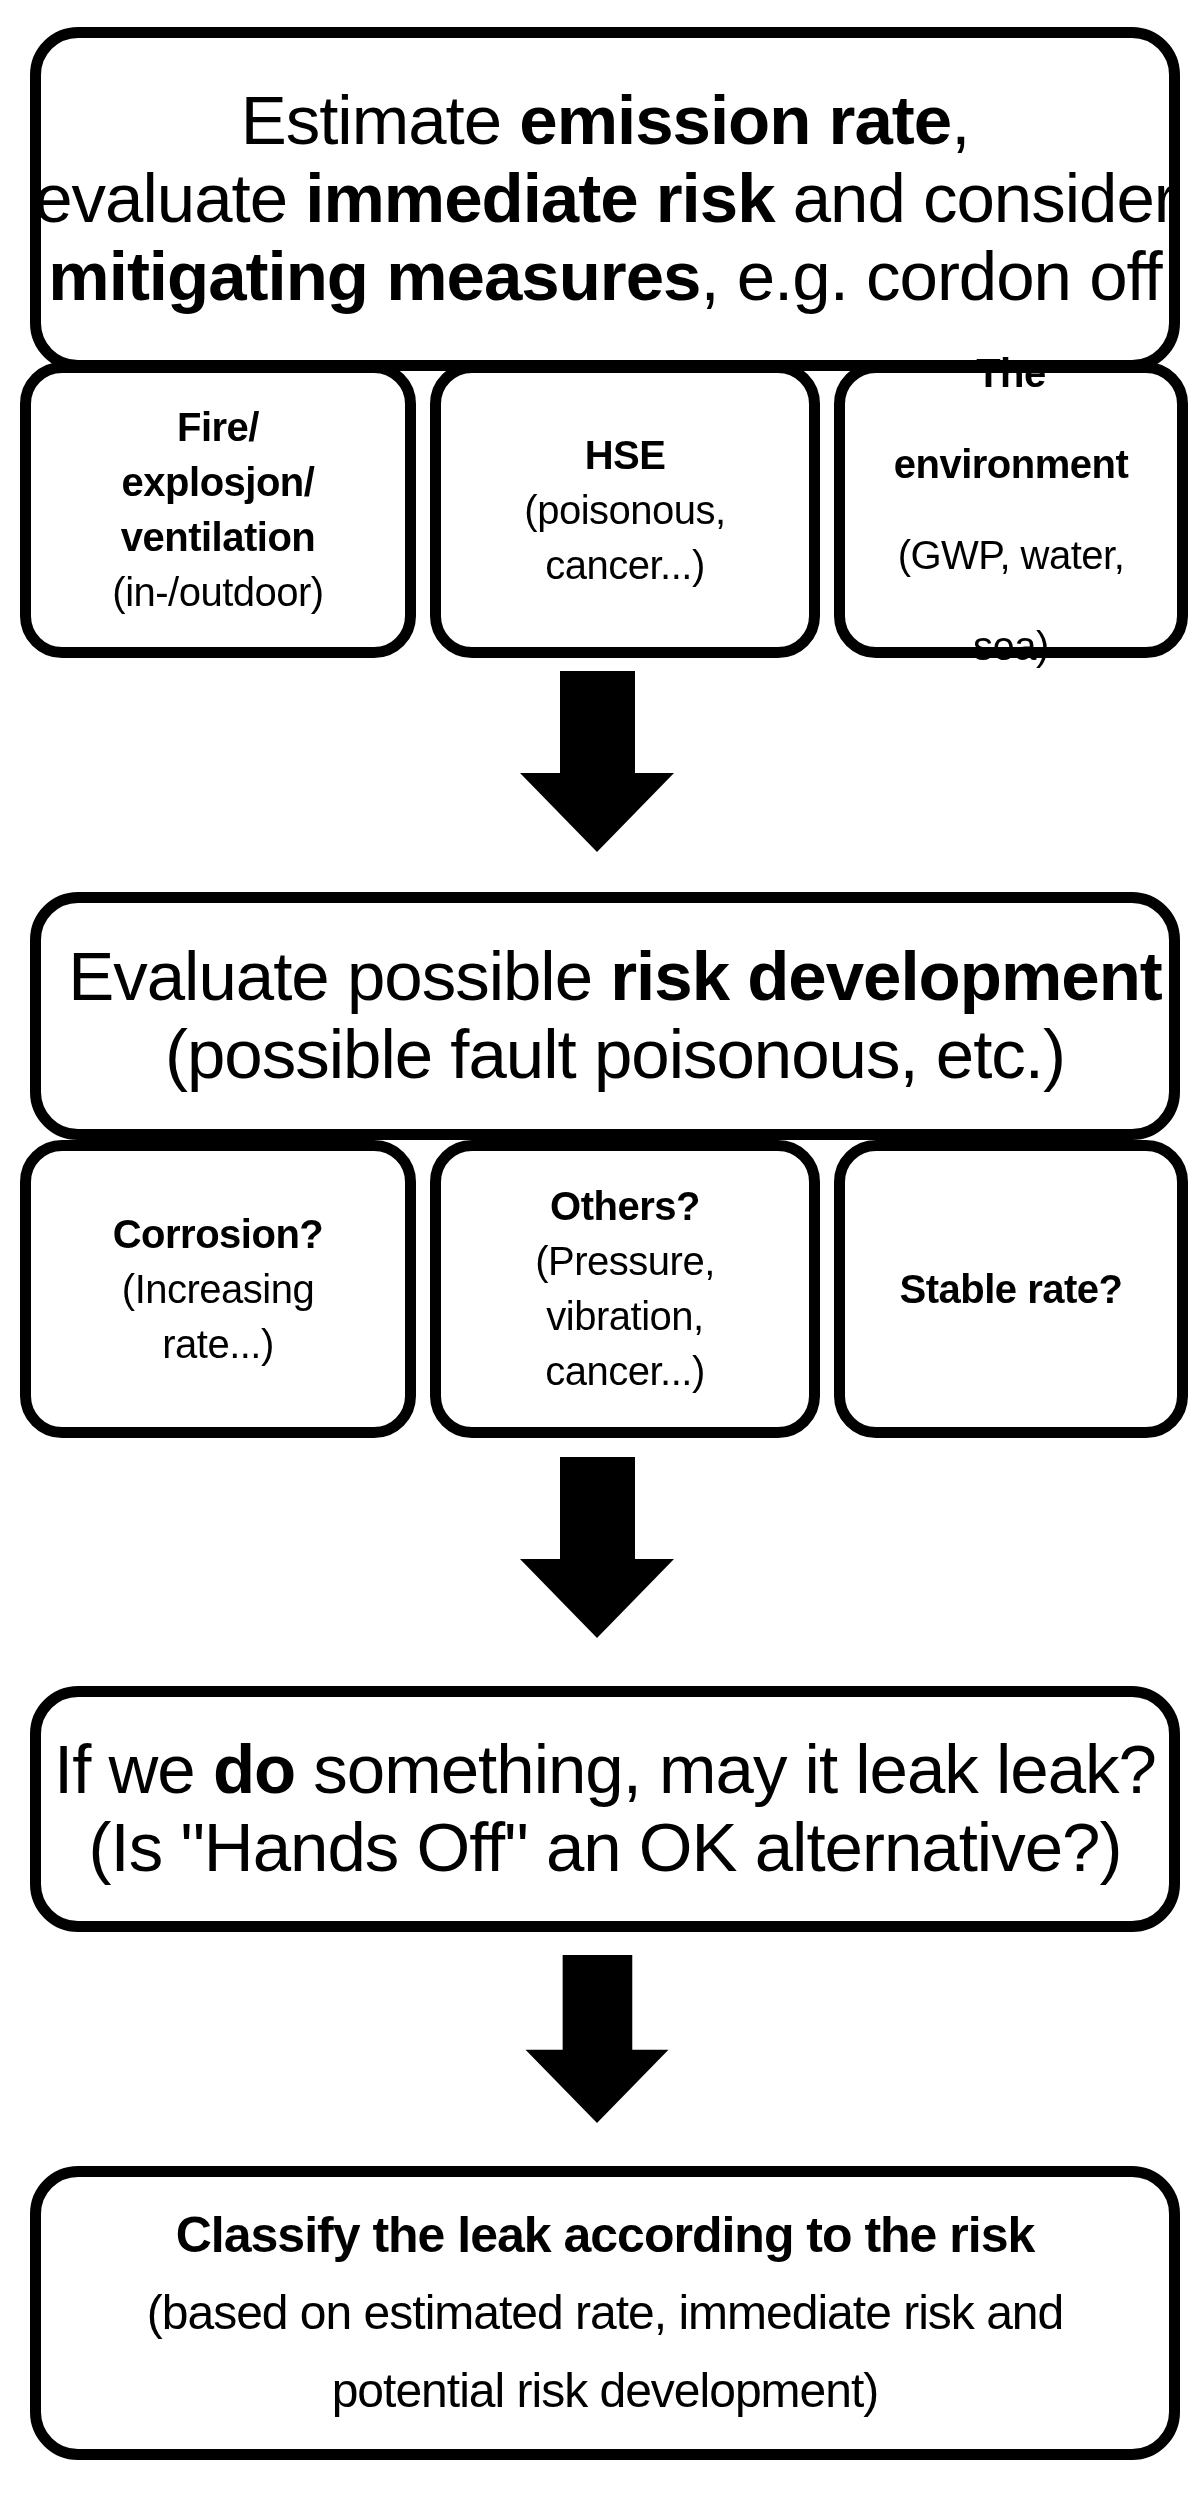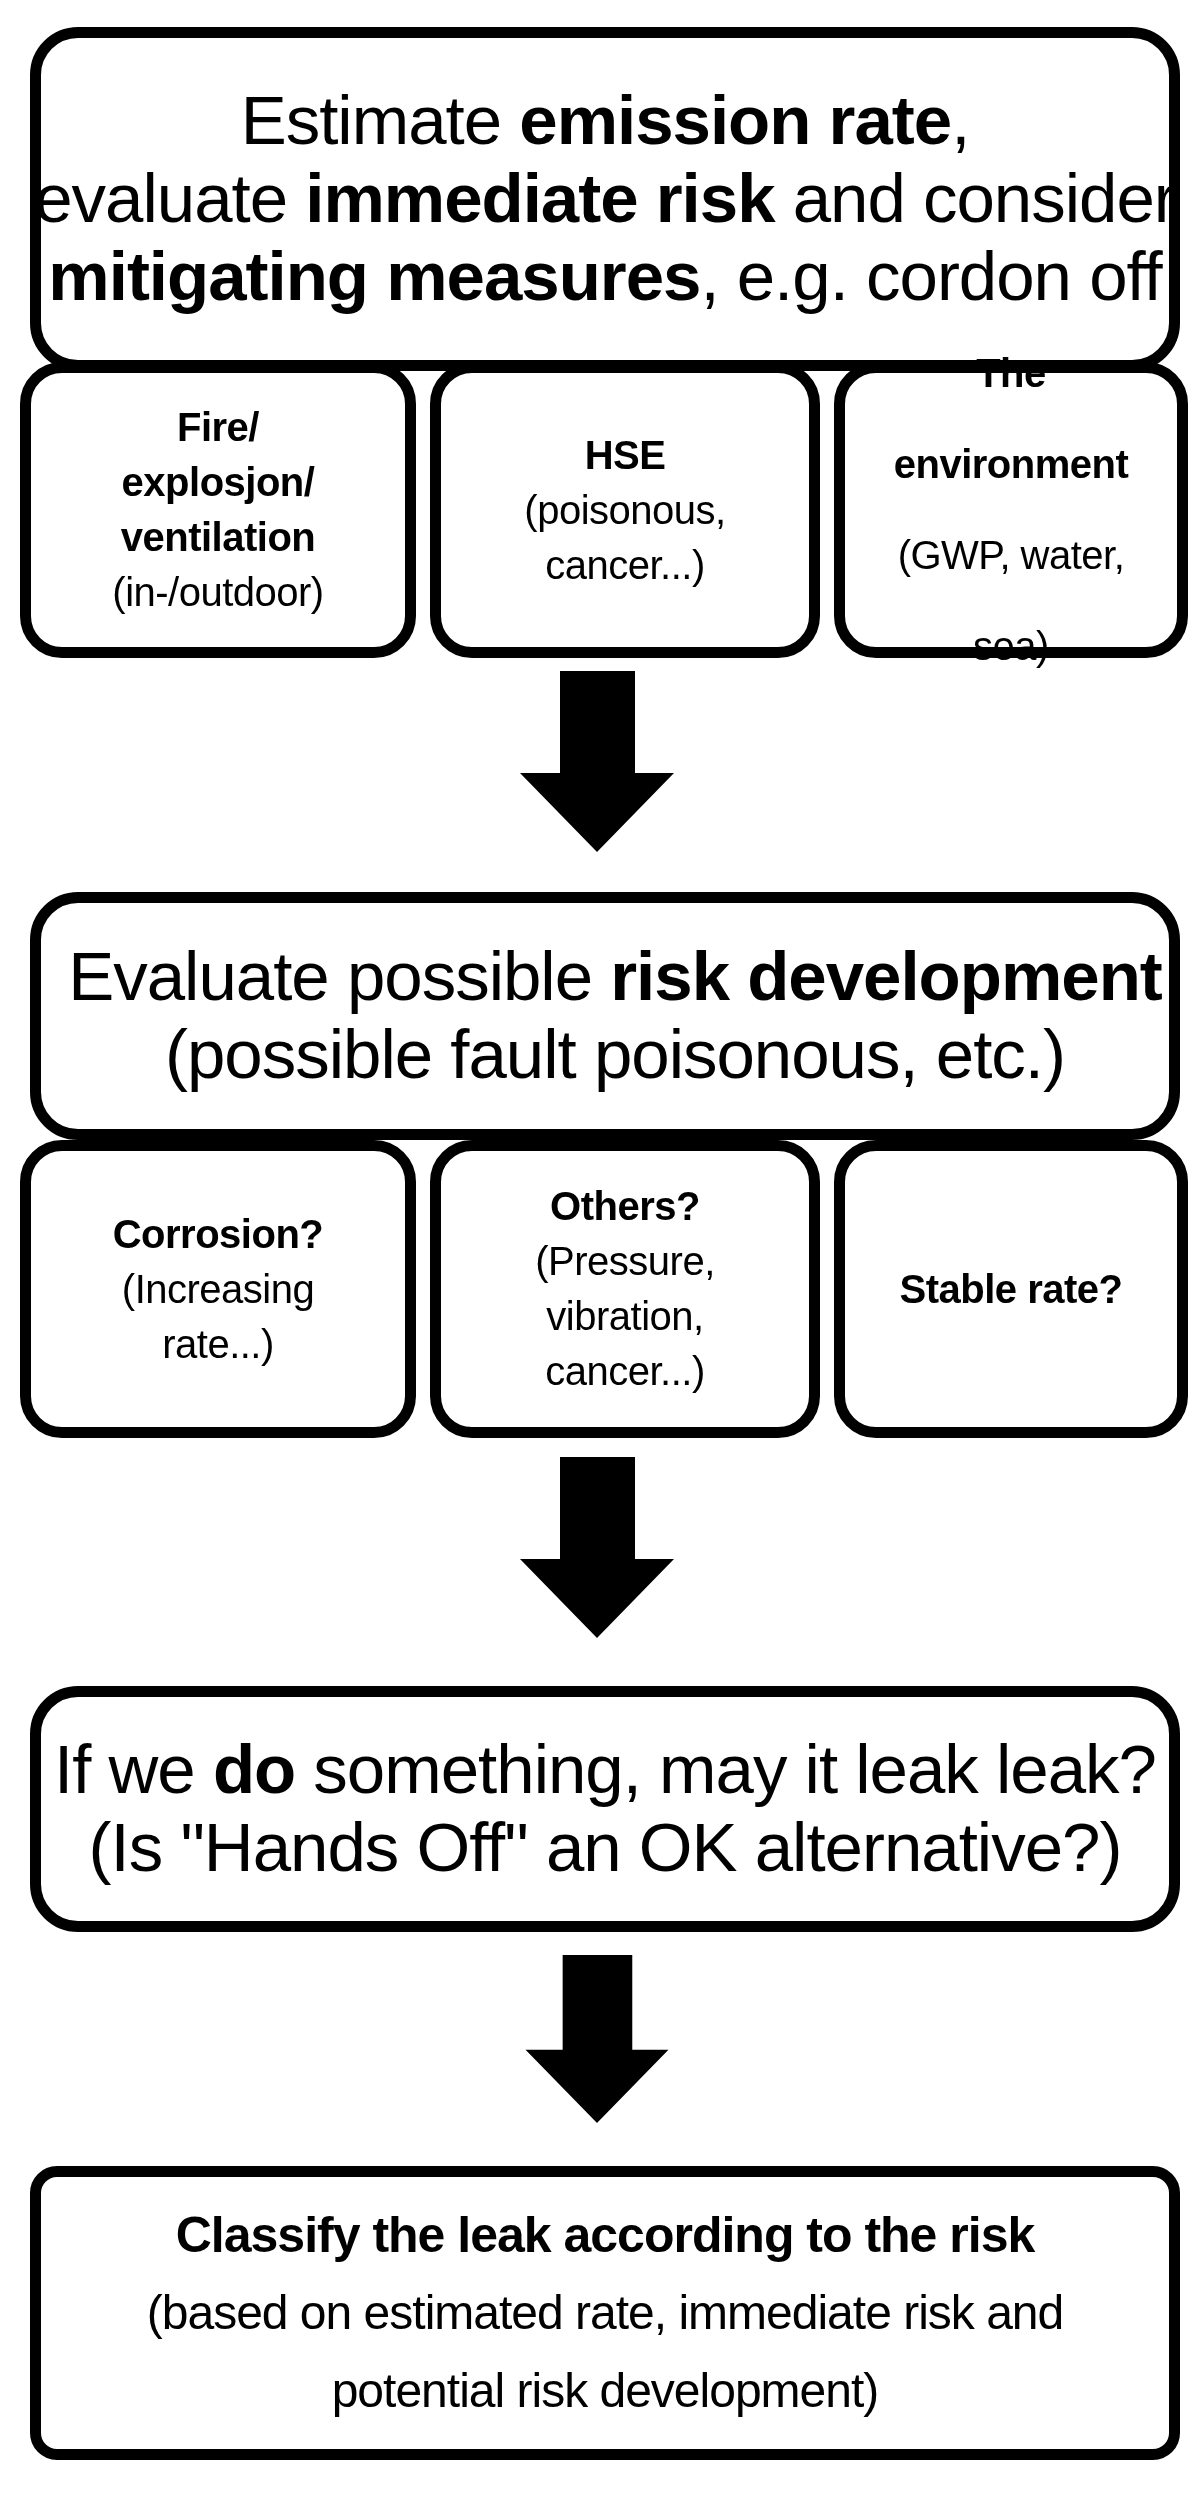--- a/index.html
+++ b/index.html
@@ -37,21 +37,21 @@
     letter-spacing: -0.5px;
   }
   .sub .note { font-weight: 400; }
   .ln { white-space: nowrap; }
   .b { font-weight: 700; }
 
   
   #step1 { top: 27px;  height: 344px; }
   #step2 { top: 892px; height: 248px; padding-left: 20px; }
   #step3 { top: 1686px; height: 246px; }
-  #step4 { top: 2166px; height: 294px; font-size: 48px; border-radius: 27px; }
+  #step4 { top: 2166px; height: 294px; font-size: 48px; }
   #step4 .headline { font-size: 50px; }
 
   
   .row1 { top: 362px;  height: 296px; }
   .row2 { top: 1140px; height: 298px; }
   .col-a { left: 20px;  width: 396px; text-align: right; }
   .col-b { left: 430px; width: 390px; }
   .col-c { left: 834px; width: 354px; gap: 36px; }
 
   

